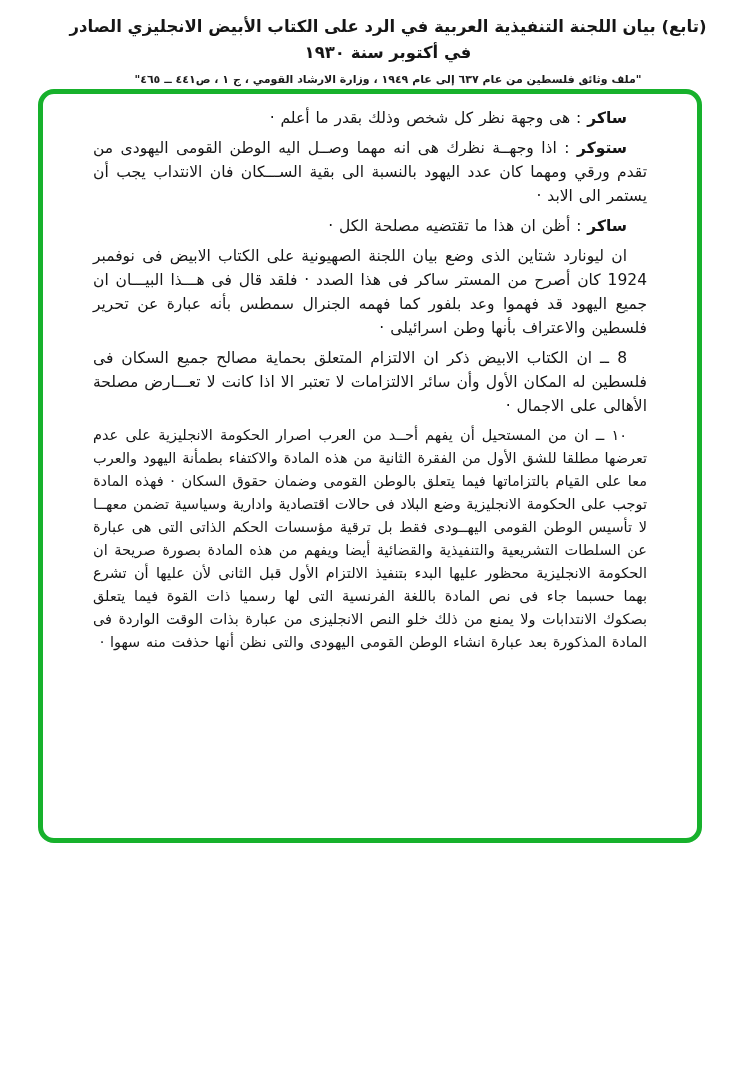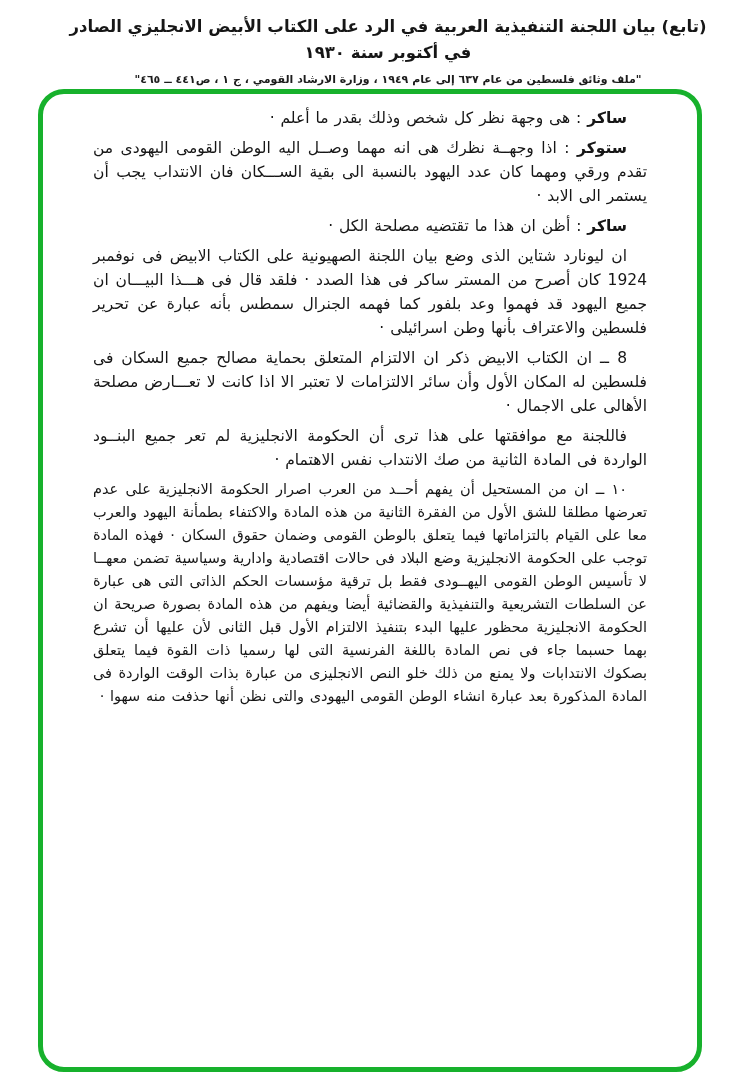--- a/index.html
+++ b/index.html
@@ -32,23 +32,23 @@
     margin-top: 7px;
     font-size: 11px;
     font-weight: bold;
     color: #1c1c1c;
   }
   .content-box {
     position: absolute;
     top: 89px;
     left: 38px;
     width: 664px;
-    height: 983px;
+    height: 754px;
     border: 5px solid #17b12c;
-    border-radius: 26px;
+    border-radius: 16px;
     background: #ffffff;
     padding: 12px 50px 0 50px;
     overflow: hidden;
   }
   .doc-body { width: 100%; }
   .para {
     font-size: 15.5px;
     line-height: 24px;
     text-align: justify;
     text-indent: 20px;
@@ -72,18 +72,17 @@
     <div class="doc-source">"ملف وثائق فلسطين من عام ٦٣٧ إلى عام ١٩٤٩ ، وزارة الارشاد القومي ، ج ١ ، ص٤٤١ ــ ٤٦٥"</div>
   </header>
 
   <div class="content-box" style="border-color: rgb(23, 177, 44);">
     <div class="doc-body">
         <p class="para"><b>ساكر</b> : هى وجهة نظر كل شخص وذلك بقدر ما أعلم ·</p>
         <p class="para"><b>ستوكر</b> : اذا وجهــة نظرك هى انه مهما وصــل اليه الوطن القومى اليهودى من تقدم ورقي ومهما كان عدد اليهود بالنسبة الى بقية الســـكان فان الانتداب يجب أن يستمر الى الابد ·</p>
         <p class="para"><b>ساكر</b> : أظن ان هذا ما تقتضيه مصلحة الكل ·</p>
         <p class="para">ان ليونارد شتاين الذى وضع بيان اللجنة الصهيونية على الكتاب الابيض فى نوفمبر 1924 كان أصرح من المستر ساكر فى هذا الصدد · فلقد قال فى هـــذا البيـــان ان جميع اليهود قد فهموا وعد بلفور كما فهمه الجنرال سمطس بأنه عبارة عن تحرير فلسطين والاعتراف بأنها وطن اسرائيلى ·</p>
         <p class="para">8 ــ ان الكتاب الابيض ذكر ان الالتزام المتعلق بحماية مصالح جميع السكان فى فلسطين له المكان الأول وأن سائر الالتزامات لا تعتبر الا اذا كانت لا تعـــارض مصلحة الأهالى على الاجمال ·</p>
-        <p class="para">فاللجنة مع موافقتها على هذا ترى أن الحكومة الانجليزية لم تعر جميع البنــود الواردة فى المادة الثانية من صك الانتداب نفس الاهتمام ·</p>
         <p class="para dense">١٠ ــ ان من المستحيل أن يفهم أحــد من العرب اصرار الحكومة الانجليزية على عدم تعرضها مطلقا للشق الأول من الفقرة الثانية من هذه المادة والاكتفاء بطمأنة اليهود والعرب معا على القيام بالتزاماتها فيما يتعلق بالوطن القومى وضمان حقوق السكان · فهذه المادة توجب على الحكومة الانجليزية وضع البلاد فى حالات اقتصادية وادارية وسياسية تضمن معهــا لا تأسيس الوطن القومى اليهــودى فقط بل ترقية مؤسسات الحكم الذاتى التى هى عبارة عن السلطات التشريعية والتنفيذية والقضائية أيضا ويفهم من هذه المادة بصورة صريحة ان الحكومة الانجليزية محظور عليها البدء بتنفيذ الالتزام الأول قبل الثانى لأن عليها أن تشرع بهما حسبما جاء فى نص المادة باللغة الفرنسية التى لها رسميا ذات القوة فيما يتعلق بصكوك الانتدابات ولا يمنع من ذلك خلو النص الانجليزى من عبارة بذات الوقت الواردة فى المادة المذكورة بعد عبارة انشاء الوطن القومى اليهودى والتى نظن أنها حذفت منه سهوا ·</p>
       </div>
   </div>
 
 </div>
 
 </body></html>

